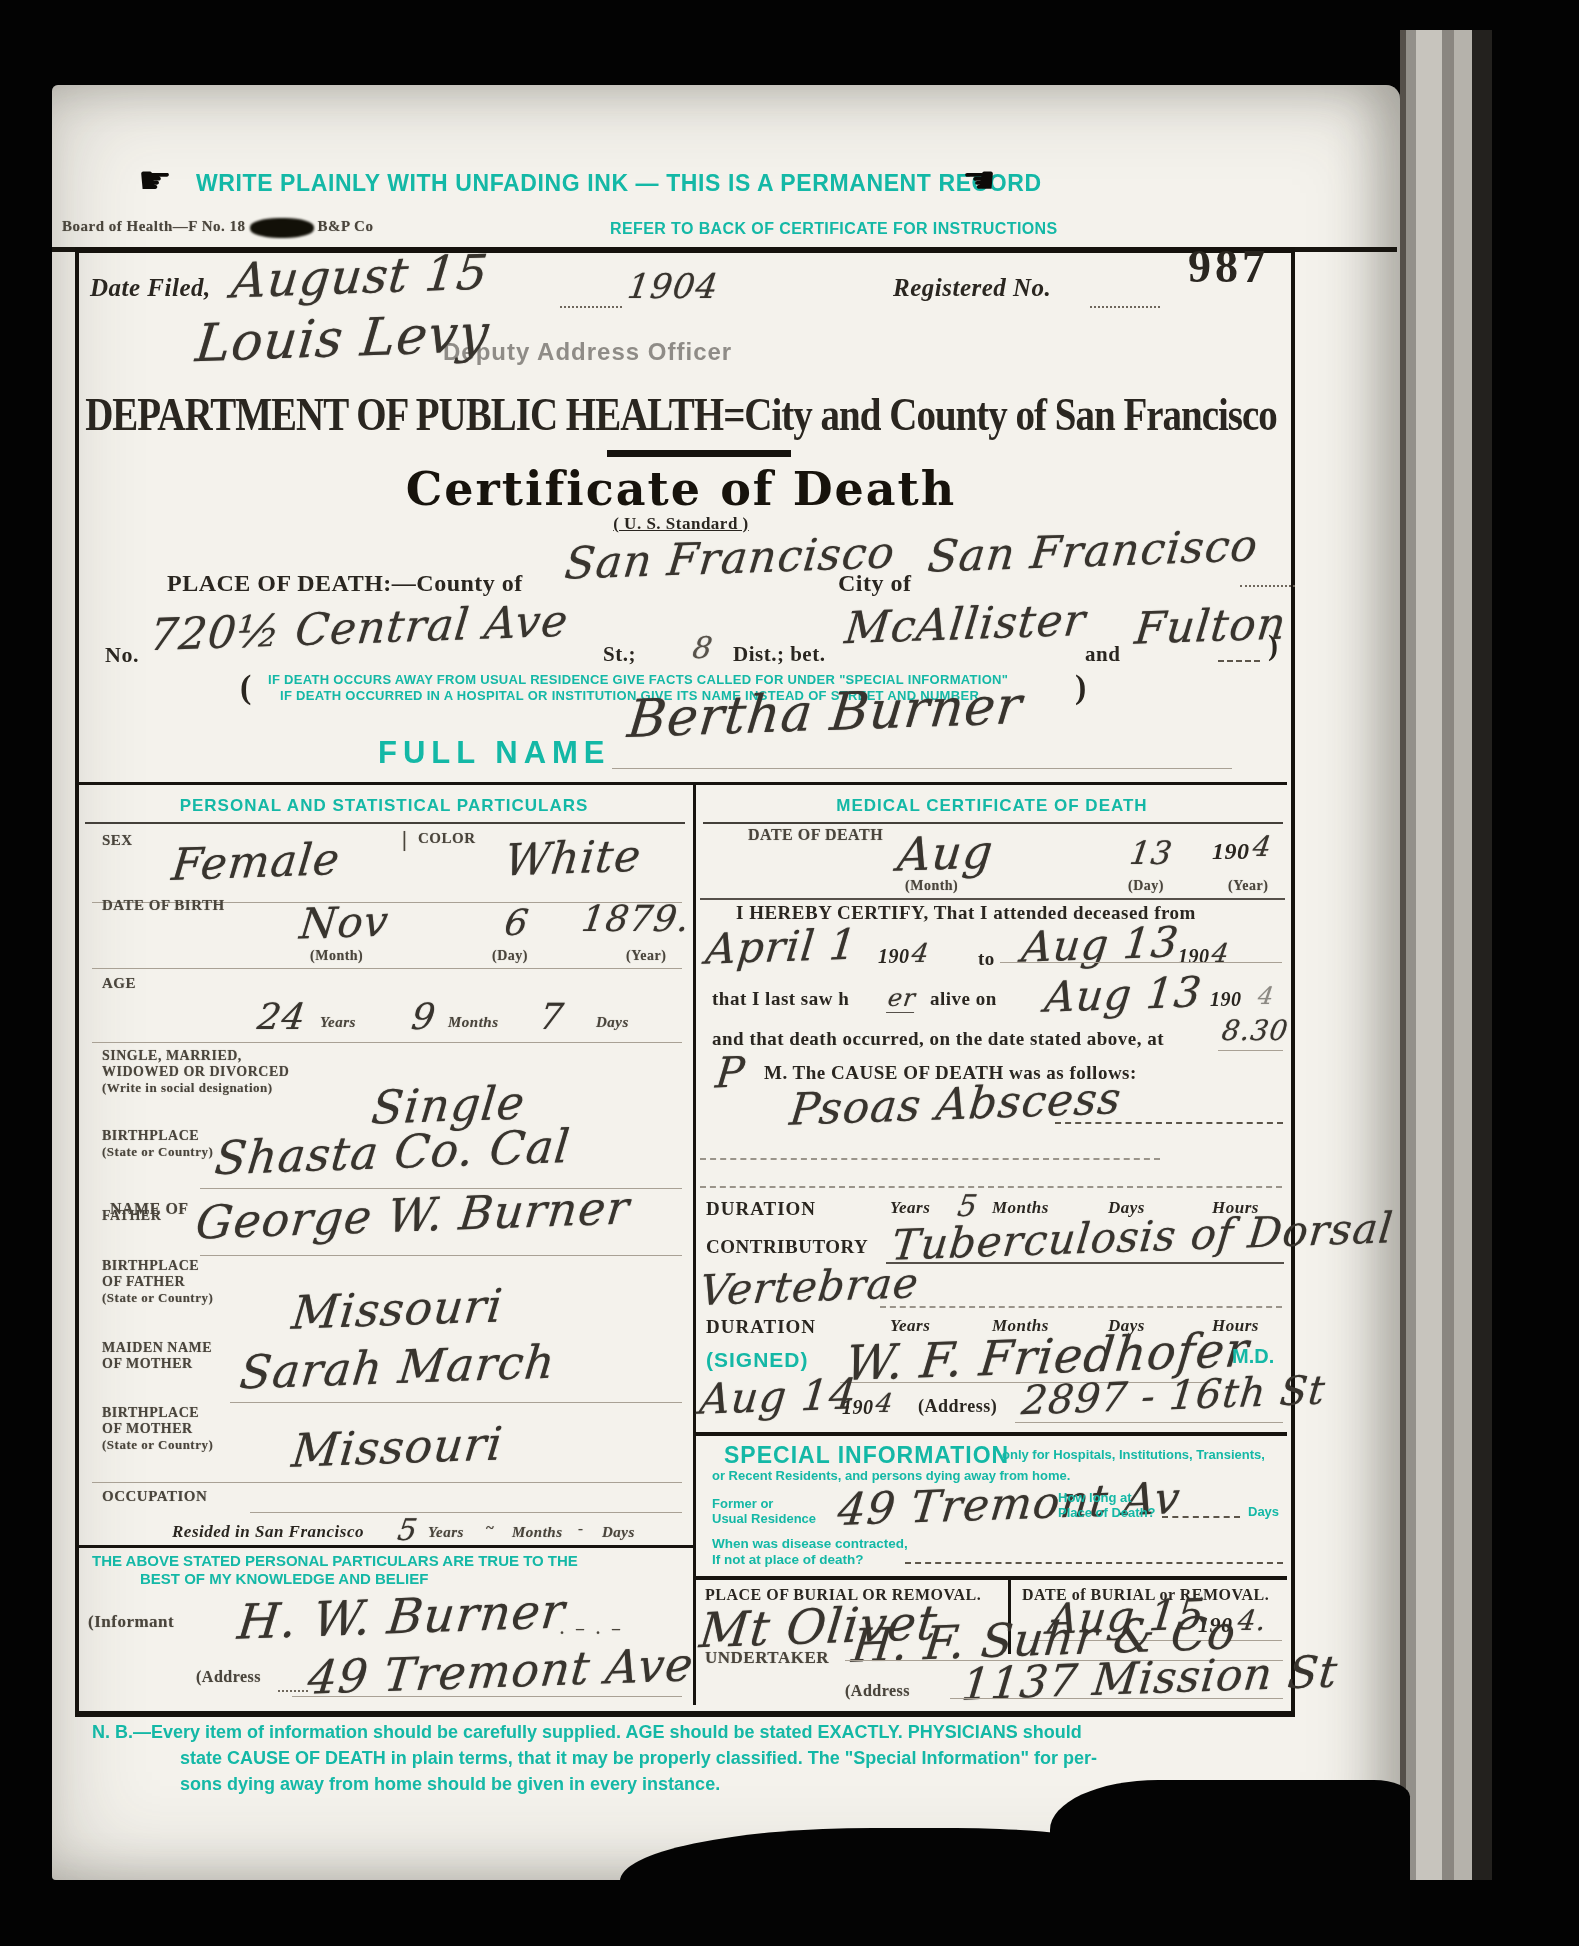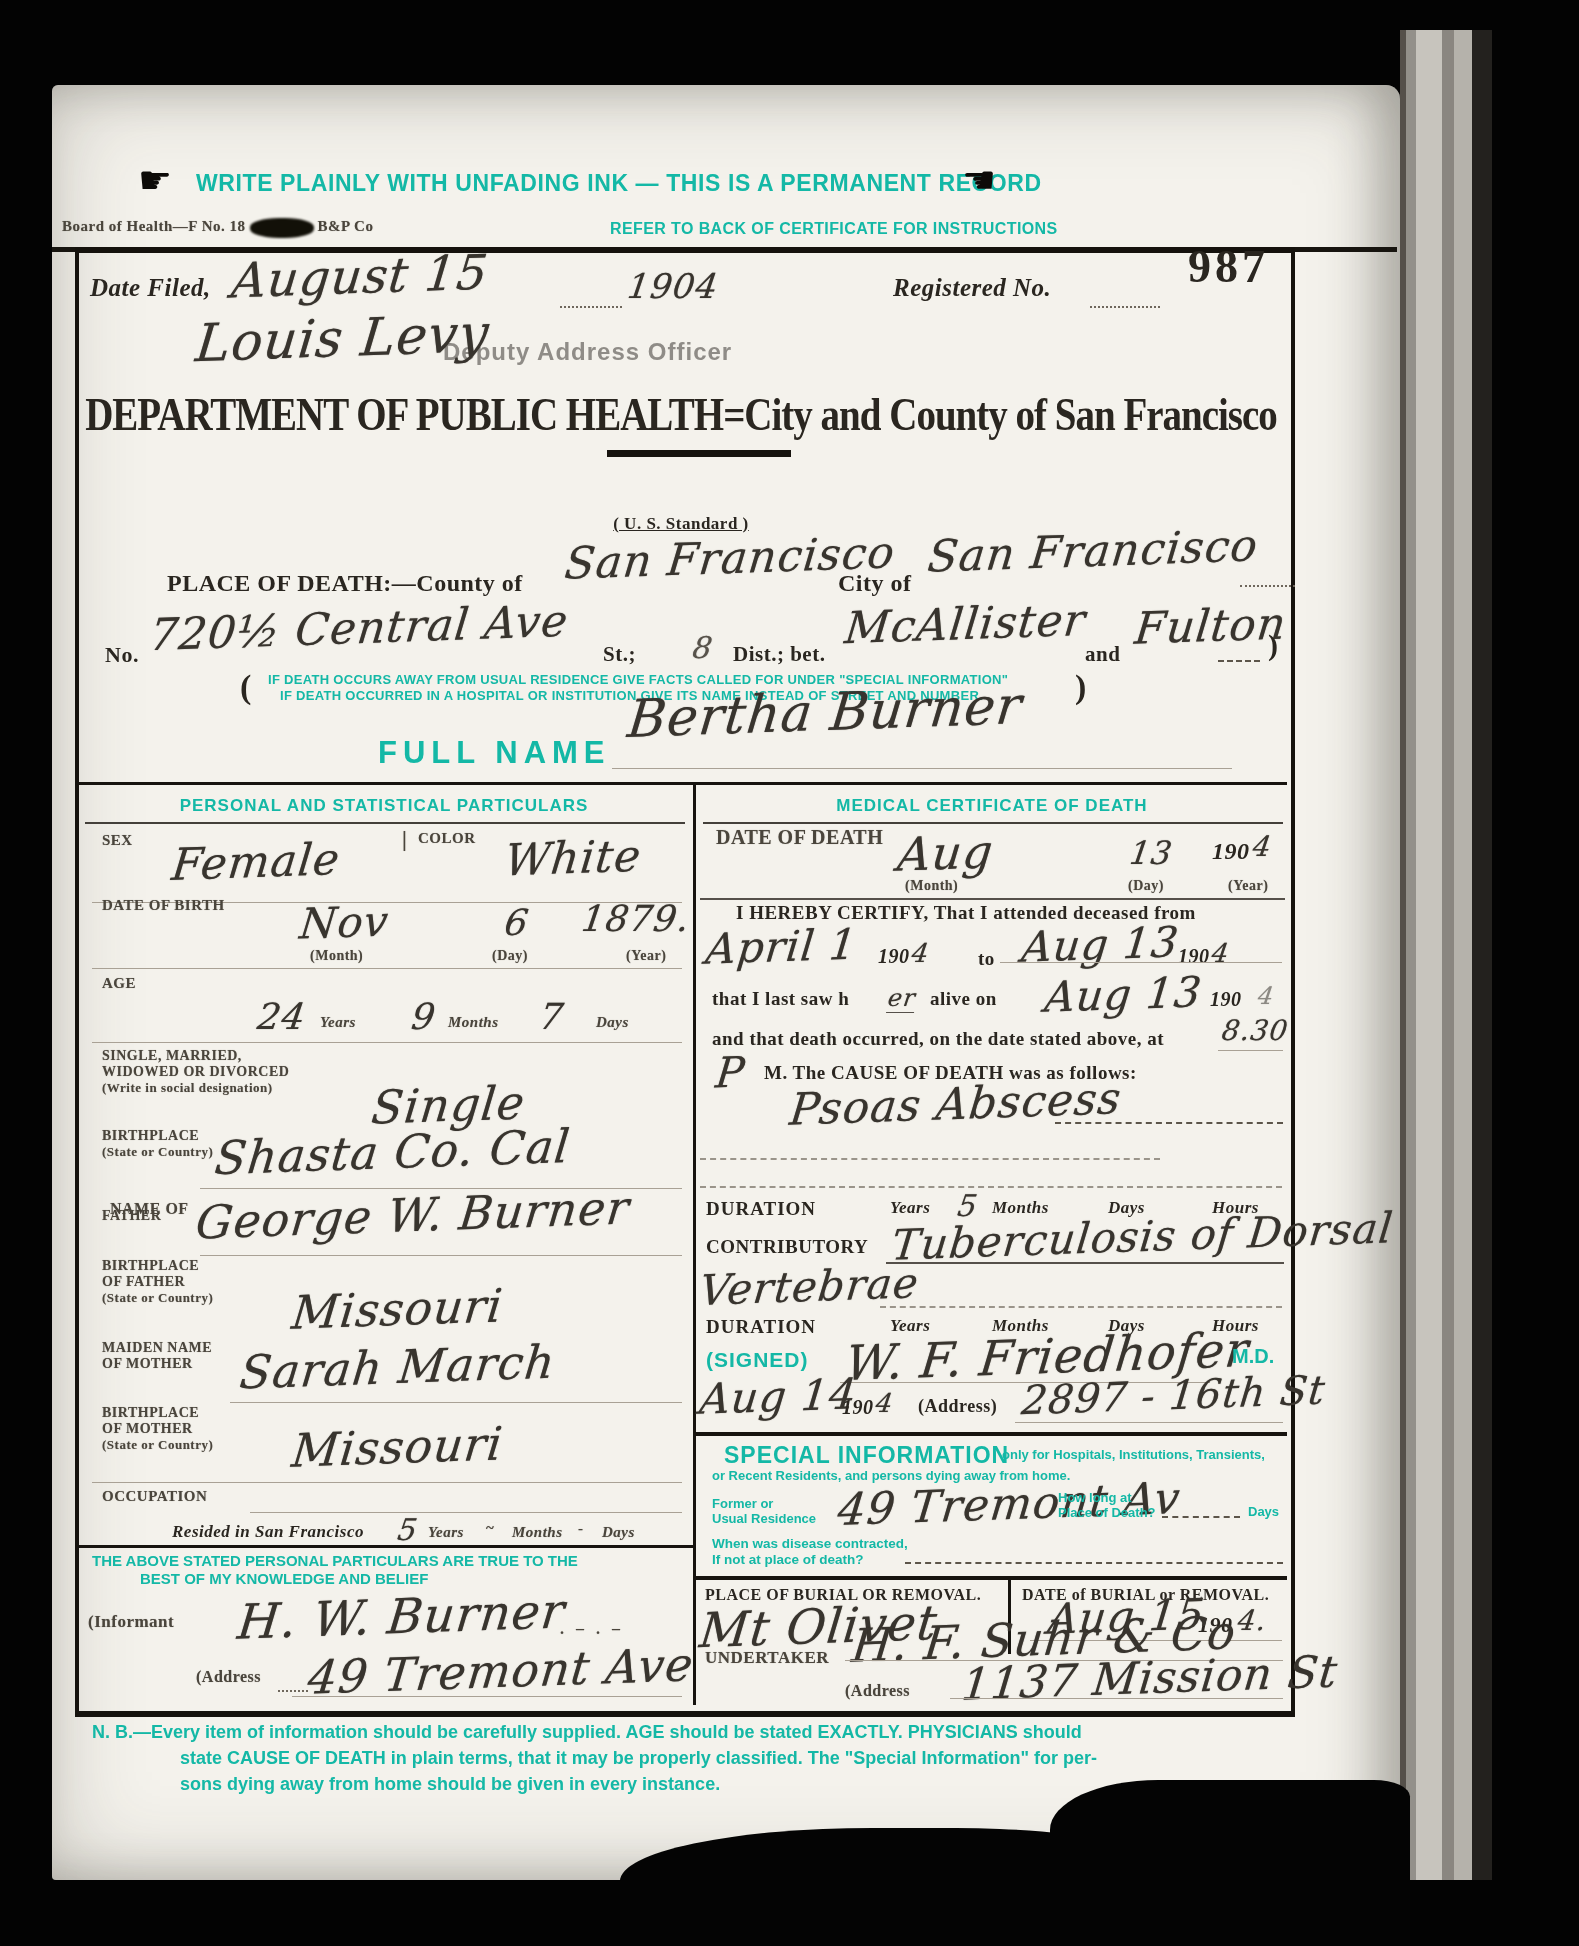--- a/index.html
+++ b/index.html
@@ -61,20 +61,21 @@
   <span class="abs hw hw-flat" style="left:628px;top:266px;font-size:34px;">1904</span>
   <span class="abs lbl lbl-i" style="left:893px;top:274px;font-size:25px;">Registered No.</span>
   <div class="dots" style="left:1090px;top:306px;width:70px;"></div>
   <span class="abs lbl" style="left:1188px;top:240px;font-size:46px;letter-spacing:4px;">987</span>
 
   <span class="abs sans" style="left:443px;top:338px;font-size:24px;color:#8f8c87;letter-spacing:1px;">Deputy Address Officer</span>
   <span class="abs hw" style="left:196px;top:308px;font-size:52px;">Louis Levy</span>
 
   <div class="abs lbl dept" style="left:75px;top:392px;width:1212px;text-align:center;">DEPARTMENT OF PUBLIC HEALTH=City and County of San Francisco</div>
   <div class="rule" style="left:607px;top:450px;width:184px;height:7px;"></div>
+  <div class="abs cert-title" style="left:75px;top:462px;width:1212px;text-align:center;">Certificate of Death</div>
   <div class="abs lbl" style="left:75px;top:514px;width:1212px;text-align:center;font-size:17px;text-decoration:underline;">( U. S. Standard )</div>
 
   <span class="abs lbl" style="left:167px;top:570px;font-size:24px;">PLACE OF DEATH:—County of</span>
   <span class="abs hw" style="left:565px;top:532px;font-size:44px;">San Francisco</span>
   <span class="abs lbl" style="left:838px;top:570px;font-size:24px;">City of</span>
   <span class="abs hw" style="left:928px;top:525px;font-size:44px;">San Francisco</span>
   <div class="dots" style="left:1240px;top:585px;width:55px;"></div>
 
   <span class="abs lbl" style="left:105px;top:642px;font-size:22px;">No.</span>
   <span class="abs hw" style="left:150px;top:602px;font-size:44px;">720½ Central Ave</span>
@@ -177,21 +178,21 @@
 
   <span class="abs lbl faded" style="left:88px;top:1612px;font-size:17px;">(Informant</span>
   <span class="abs hw" style="left:238px;top:1588px;font-size:48px;">H. W. Burner</span>
   <span class="abs lbl faded" style="left:560px;top:1620px;font-size:16px;letter-spacing:4px;">. – . –</span>
 
   <span class="abs lbl faded" style="left:196px;top:1668px;font-size:16px;">(Address</span>
   <div class="dots" style="left:278px;top:1690px;width:30px;"></div>
   <span class="abs hw" style="left:308px;top:1644px;font-size:46px;">49 Tremont Ave</span>
   <div class="lite" style="left:292px;top:1696px;width:390px;"></div>
 
-  <span class="abs lbl faded" style="left:716px;top:826px;font-size:20px;">DATE OF DEATH</span>
+  <span class="abs lbl faded" style="left:748px;top:826px;font-size:16px;">DATE OF DEATH</span>
   <span class="abs hw" style="left:898px;top:826px;font-size:46px;">Aug</span>
   <span class="abs lbl faded" style="left:905px;top:878px;font-size:14px;">(Month)</span>
   <span class="abs hw hw-flat" style="left:1130px;top:834px;font-size:32px;">13</span>
   <span class="abs lbl faded" style="left:1128px;top:878px;font-size:14px;">(Day)</span>
   <span class="abs lbl lbl-i" style="left:1212px;top:838px;font-size:24px;">190</span>
   <span class="abs hw hw-flat" style="left:1253px;top:830px;font-size:28px;">4</span>
   <span class="abs lbl faded" style="left:1228px;top:878px;font-size:14px;">(Year)</span>
   <div class="lite" style="left:700px;top:898px;width:585px;background:#55504a;height:2px;"></div>
 
   <span class="abs lbl" style="left:736px;top:902px;font-size:19px;">I HEREBY CERTIFY, That I attended deceased from</span>

